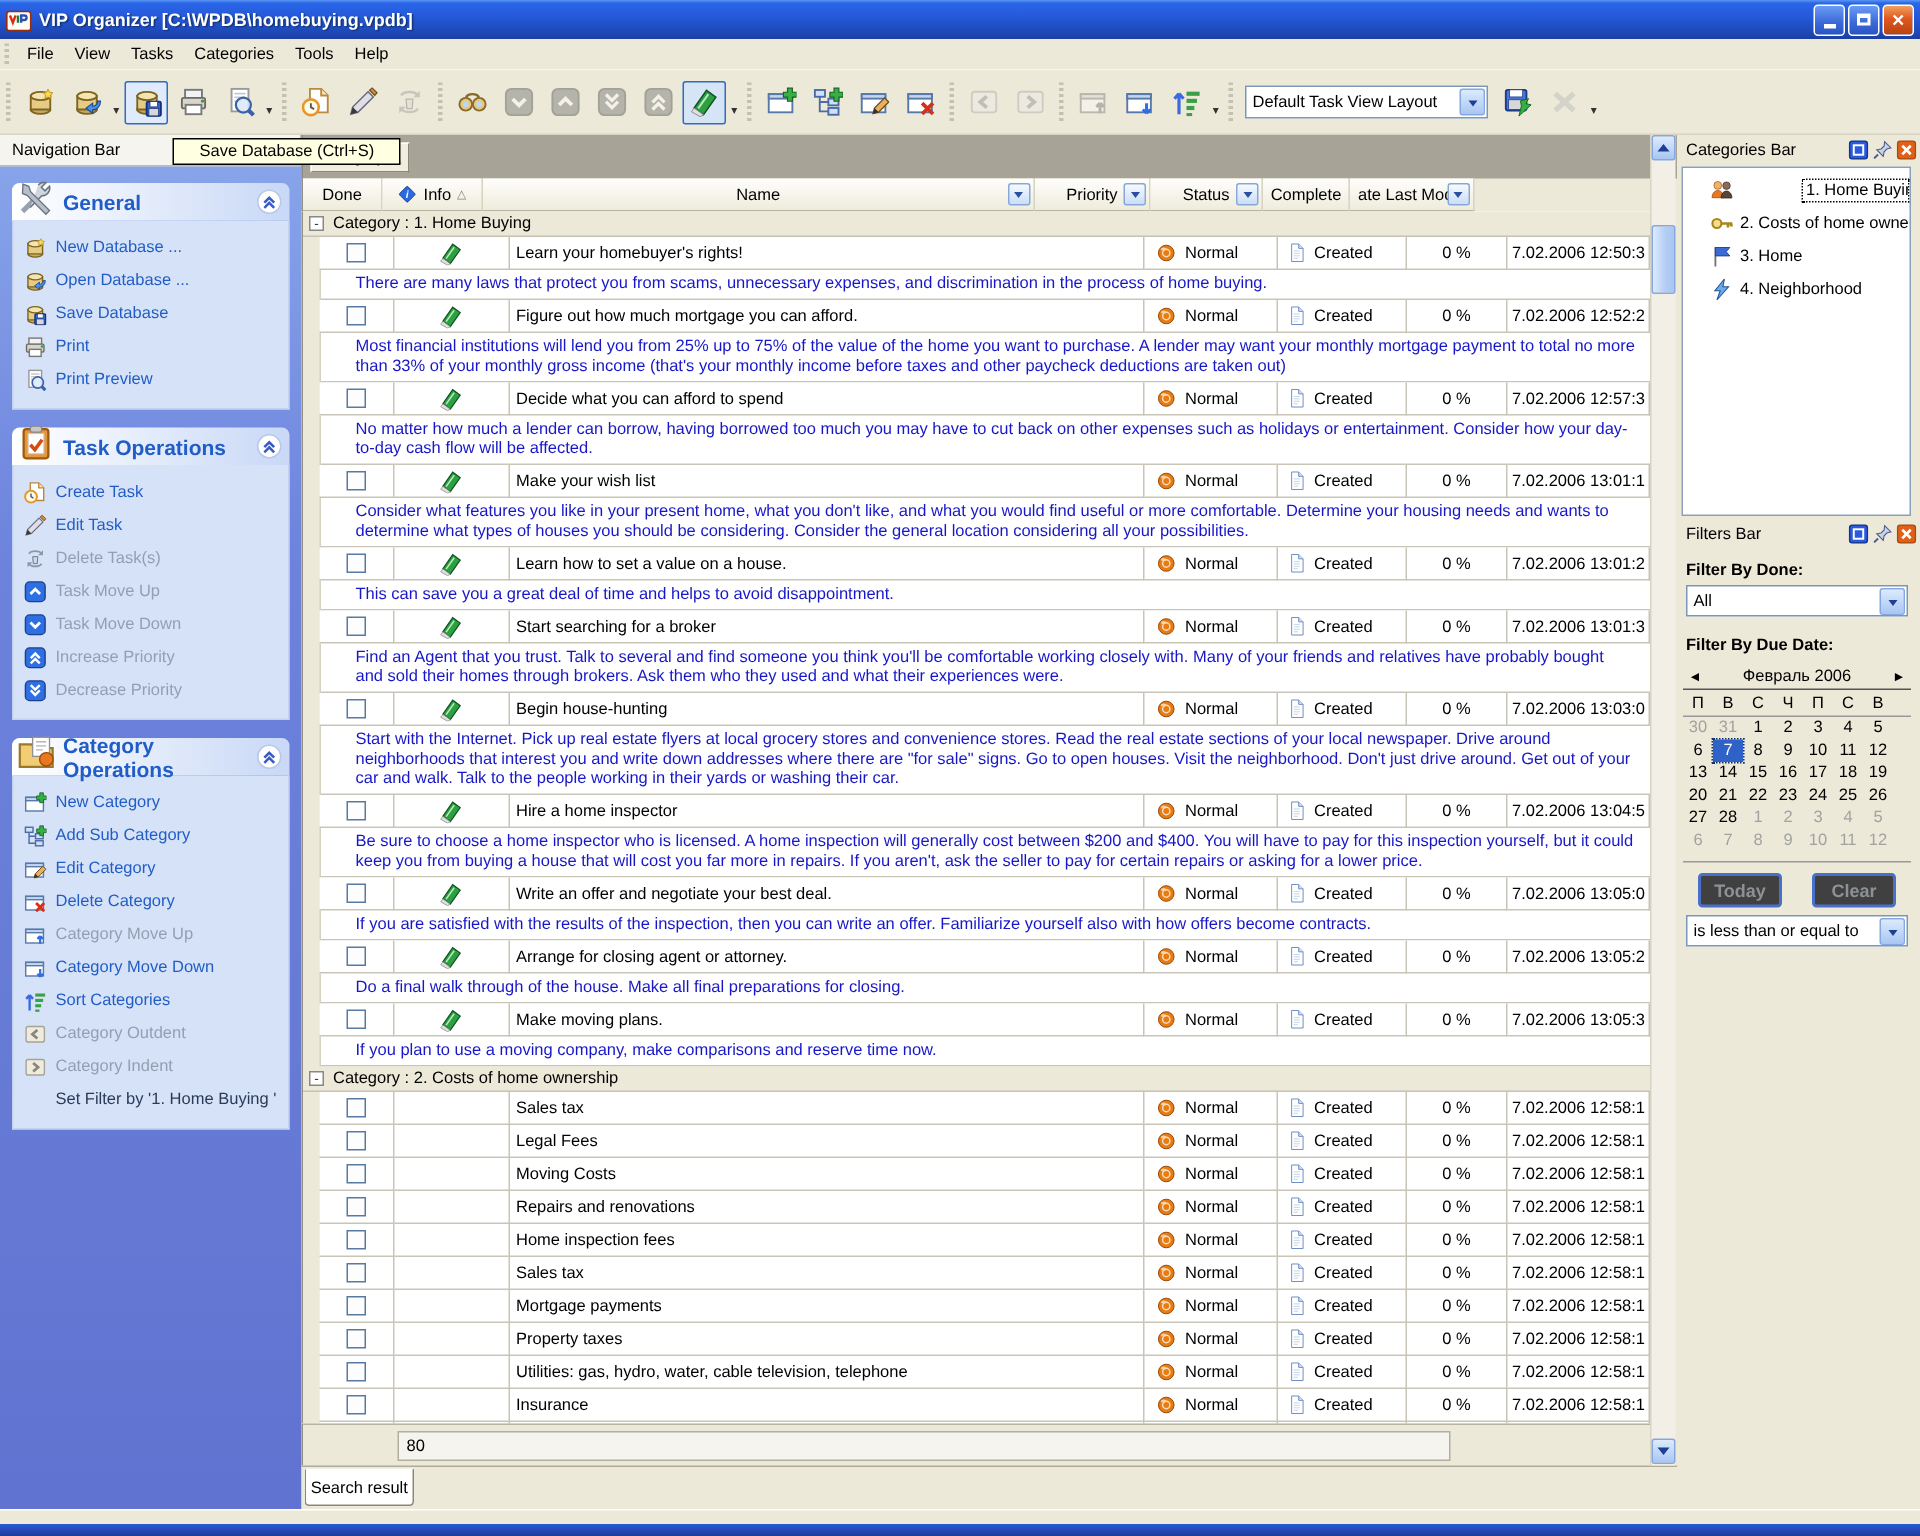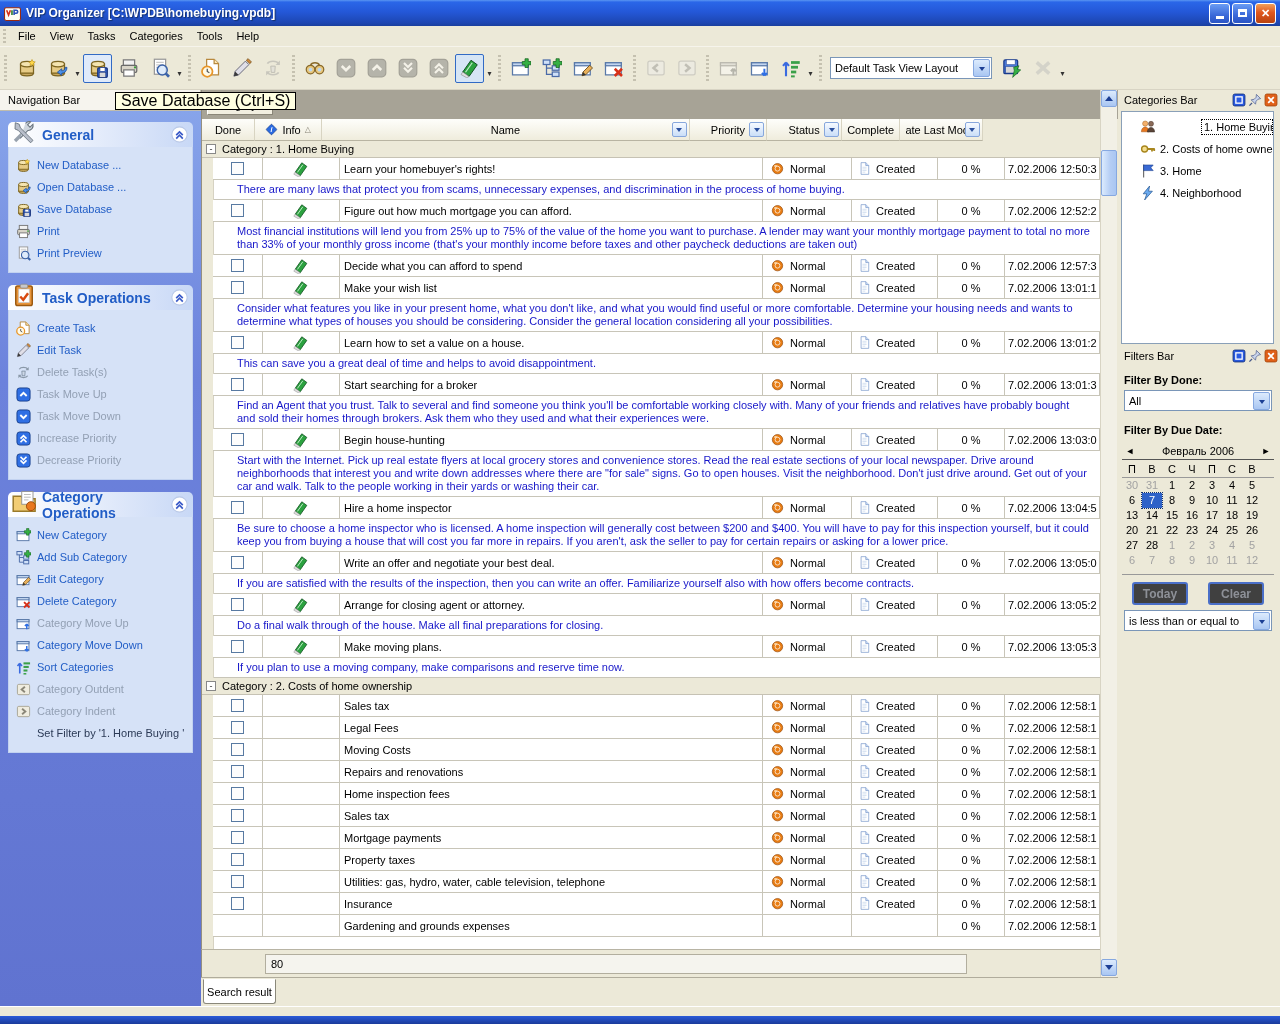--- a/index.html
+++ b/index.html
@@ -108,21 +108,21 @@
   .calrow{display:flex;height:15px;}
   .calcell{width:20px;text-align:center;line-height:15px;}
   .calcell.mut{color:#a2a2a2;}
   .calcell.sel{background:#2e62c8;color:#fff;outline:1px dotted #10306e;}
   #calbtns{position:absolute;left:4px;top:484px;width:152px;border-top:1px solid #999;padding-top:7px;display:flex;justify-content:space-around;}
   .calbtn{width:56px;height:23px;border:2px solid #4a6fc8;border-radius:3px;background:#404040;color:#8d9097;font-size:12px;font-weight:bold;display:flex;align-items:center;justify-content:center;}
   
   #statusbar{left:0;top:1006px;width:1280px;height:10px;background:#ece9d8;border-top:1px solid #fff;}
   #bottomedge{left:0;top:1016px;width:1280px;height:8px;background:linear-gradient(#2a5ad8,#1a3a9a);}
   
-  #tooltip{left:115px;top:92px;height:18px;background:#ffffe1;border:1px solid #000;font-size:16px;display:flex;align-items:center;padding:0 5px;z-index:50;}
+  #tooltip{left:115px;top:92px;height:18px;background:#ffffe1;border:1px solid #000;font-size:11px;display:flex;align-items:center;padding:0 17px;z-index:50;}
 </style>
 </head>
 <body>
 
 <div id="titlebar" class="abs">
   <span class="logo"><svg viewBox="0 0 16 16" width="100%" height="100%" xmlns="http://www.w3.org/2000/svg">
         <rect x="0.5" y="2.5" width="15" height="12" rx="1.5" fill="#fdfdf5" stroke="#9a2a10"></rect>
         <path d="M2.5 5l1.8 4.5L6 5" fill="none" stroke="#d83018" stroke-width="1.5"></path>
         <path d="M7.5 9.5V5" stroke="#2a7a2a" stroke-width="1.5"></path>
         <path d="M9.5 9.5V5h2a1.4 1.4 0 010 2.8h-2" fill="none" stroke="#2a50b8" stroke-width="1.5"></path>
@@ -747,20 +747,21 @@
         <span class="pri-ic"><svg viewBox="0 0 16 16" width="100%" height="100%" xmlns="http://www.w3.org/2000/svg">
             <path d="M3.8.8h5.8l3.6 3.6v10.8H3.8z" fill="#fff" stroke="#6a8cc4" stroke-width=".8"></path>
             <path d="M9.6.8v3.6h3.6" fill="#cfe0f7" stroke="#6a8cc4" stroke-width=".8"></path>
             <path d="M5.5 6.5h5M5.5 8.5h5M5.5 10.5h5M5.5 12.5h3.5" stroke="#b8cce8" stroke-width=".7"></path>
           </svg></span>
         <span>Created</span>
       </div>
       <div class="cell c-comp">0 %</div>
       <div class="cell c-date">7.02.2006 12:57:3</div>
     </div>
+    <div class="nrow">No matter how much a lender can borrow, having borrowed too much you may have to cut back on other expenses such as holidays or entertainment. Consider how your day-to-day cash flow will be affected.</div>
     <div class="trow">
       <div class="cell c-done">
         <span class="chk"></span>
       </div>
       <div class="cell c-info">
         <span class="bookic"><svg viewBox="0 0 16 16" width="100%" height="100%" xmlns="http://www.w3.org/2000/svg">
             <path d="M2.2 11.2L8.8 1.8l5 3.6-6.6 9.4z" fill="#2ba23f" stroke="#125222" stroke-width=".8"></path>
             <path d="M4.4 11.4l5.4-7.6" stroke="#bfe8c6"></path>
             <path d="M7.2 14.8l-5-3.6-1.4 2 4.6 2.6z" fill="#e0e0e0" stroke="#888" stroke-width=".5"></path>
           </svg></span>

